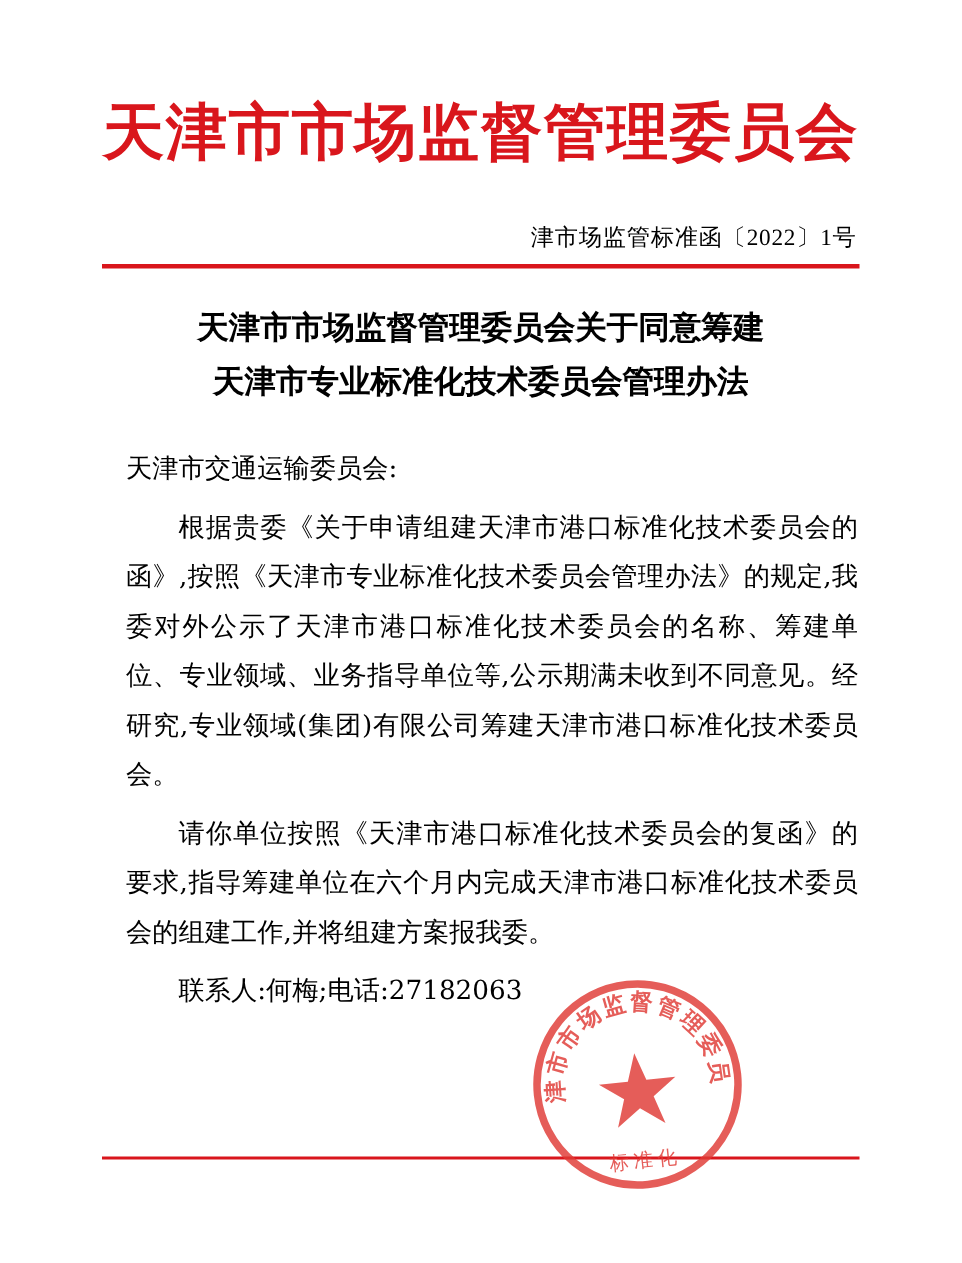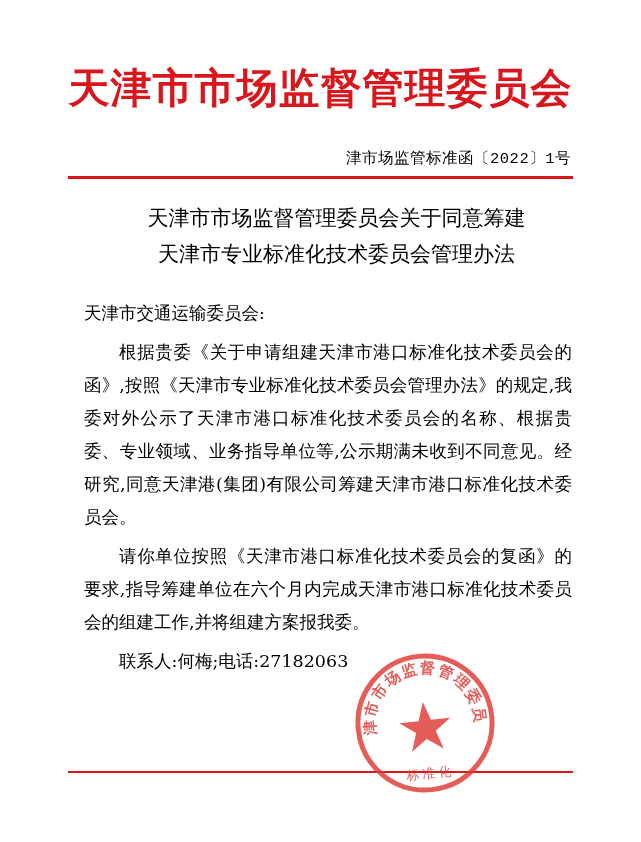--- a/index.html
+++ b/index.html
@@ -38,41 +38,41 @@
     line-height: 52px;
     white-space: nowrap;
   }
   
   .doc-number {
     position: absolute;
     right: 70px;
     top: 148px;
     font-size: 15.5px;
     letter-spacing: 0.5px;
-    font-family: Liberation Mono, monospace;
+    font-family: Liberation Serif, serif;
     margin-left: 44px;
   }
   
   .red-rule {
     position: absolute;
     left: 68px;
     top: 176px;
     width: 505px;
     height: 2.5px;
     background: #d9161c;
   }
   
   .doc-title {
     position: absolute;
-    left: 86px;
+    left: 70px;
     top: 200px;
     width: 501px;
     text-align: center;
     font-family: "DejaVu Serif", "Liberation Serif", serif;
-    font-weight: normal;
+    font-weight: bold;
     font-size: 21px;
     line-height: 36px;
   }
   .doc-title div {
     white-space: nowrap;
   }
   
   .body-block {
     position: absolute;
     left: 84px;
@@ -143,21 +143,21 @@
 
   <div class="red-rule"></div>
 
   <div class="doc-title">
     <div>天津市市场监督管理委员会关于同意筹建</div>
     <div>天津市专业标准化技术委员会管理办法</div>
   </div>
 
   <div class="body-block">
     <p class="salutation">天津市交通运输委员会:</p>
-    <p class="para">根据贵委《关于申请组建天津市港口标准化技术委员会的函》,按照《天津市专业标准化技术委员会管理办法》的规定,我委对外公示了天津市港口标准化技术委员会的名称、根据贵委、专业领域、业务指导单位等,公示期满未收到不同意见。经研究,同意天津港(集团)有限公司筹建天津市港口标准化技术委员会。</p>
+    <p class="para">根据贵委《关于申请组建天津市港口标准化技术委员会的函》,按照《天津市专业标准化技术委员会管理办法》的规定,我委对外公示了天津市港口标准化技术委员会的名称、筹建单位、专业领域、业务指导单位等,公示期满未收到不同意见。经研究,专业领域(集团)有限公司筹建天津市港口标准化技术委员会。</p>
     <p class="para">请你单位按照《天津市港口标准化技术委员会的复函》的要求,指导筹建单位在六个月内完成天津市港口标准化技术委员会的组建工作,并将组建方案报我委。</p>
     <p class="contact">联系人:何梅;电话:27182063</p>
   </div>
 
 
 
   <div class="red-rule-bottom"></div>
 
   <div class="seal">
     <svg width="146" height="146" viewBox="0 0 146 146" xmlns="http://www.w3.org/2000/svg">

